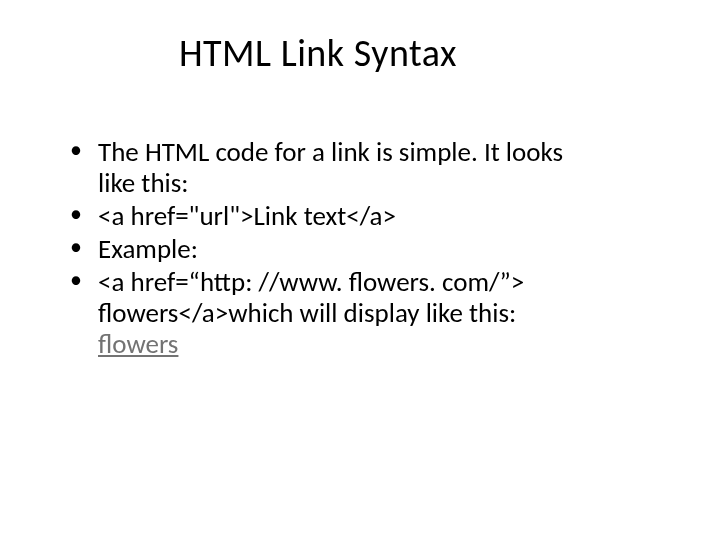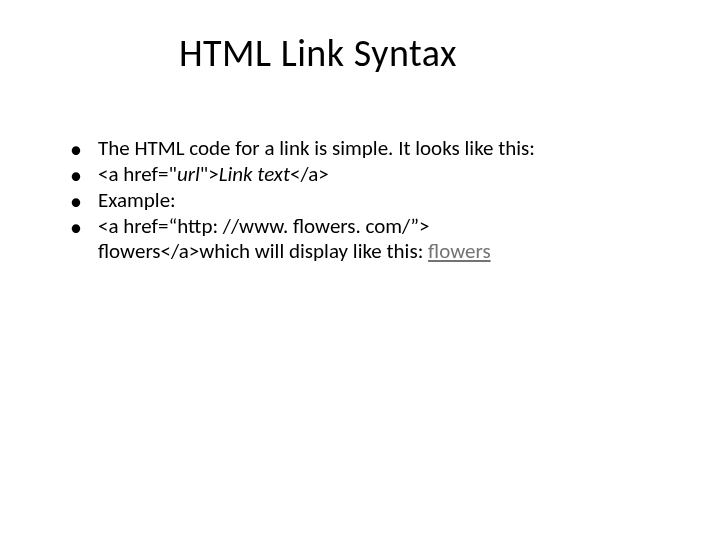--- a/index.html
+++ b/index.html
@@ -24,35 +24,34 @@
     margin: 10px 0 60px 0;
     letter-spacing: 0.5px;
   }
   ul.bullets {
     list-style: none;
     padding: 0;
     margin: 0 10px 0 30px;
   }
   ul.bullets li {
     position: relative;
-    font-size: 21px;
+    font-size: 27px;
     line-height: 1.15;
     padding-left: 28px;
     margin: 0 0 2px 0;
   }
   ul.bullets li::before {
     content: "•";
     position: absolute;
     left: 0;
     top: 0;
     font-size: 24px;
     color: #000000;
   }
   .italic {
-    font-style: italic;
   }
   .link {
     color: #737373;
     text-decoration: underline;
   }
 </style>
 </head>
 <body>
 
 <div class="slide">

